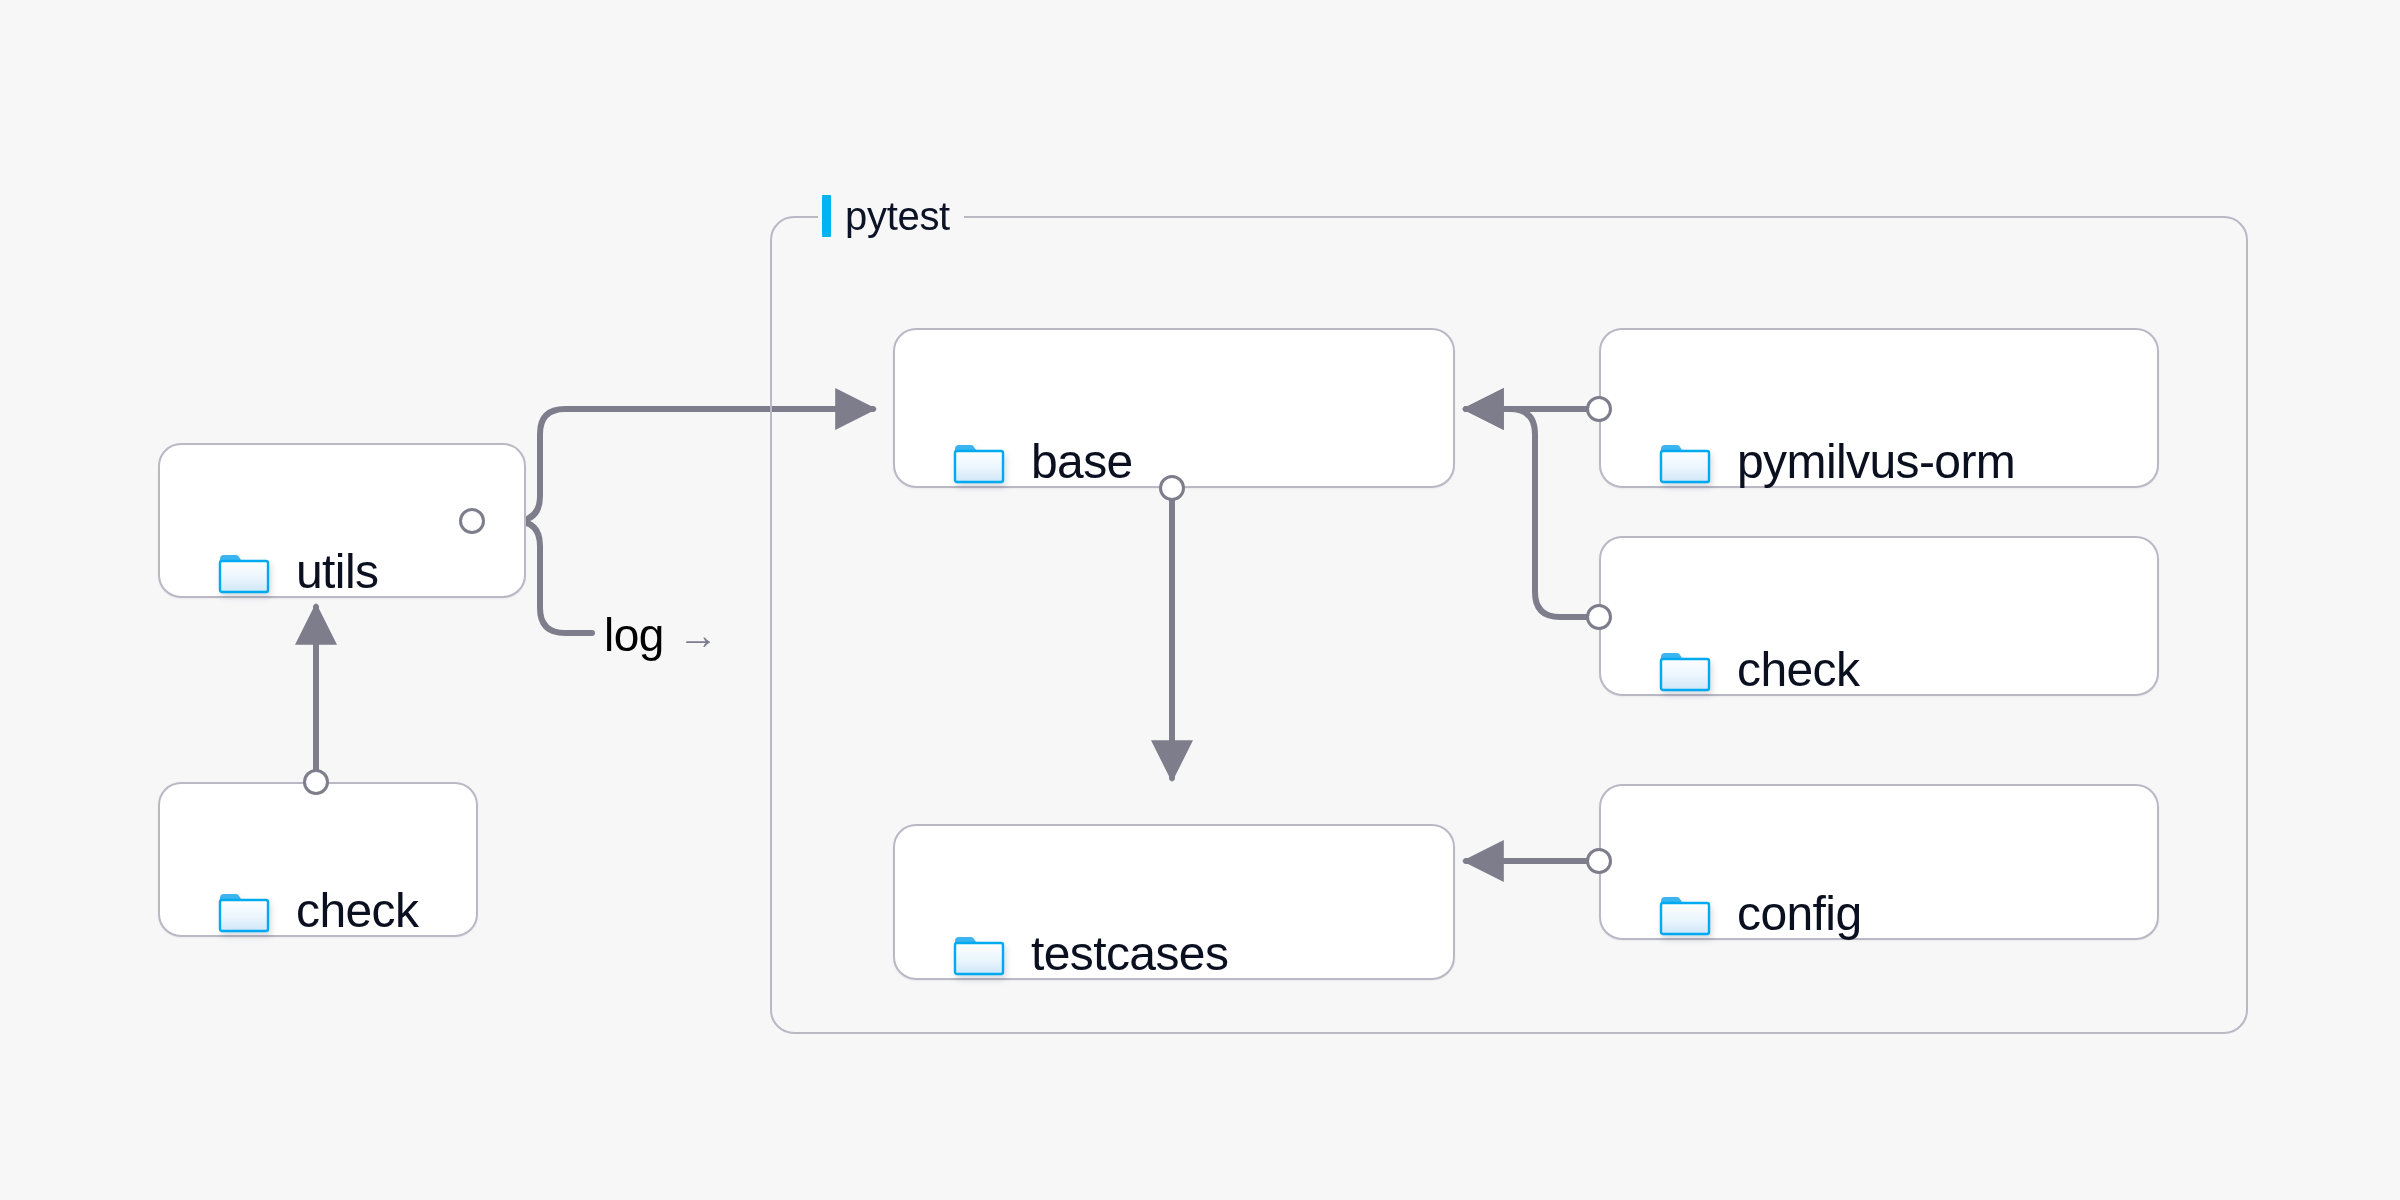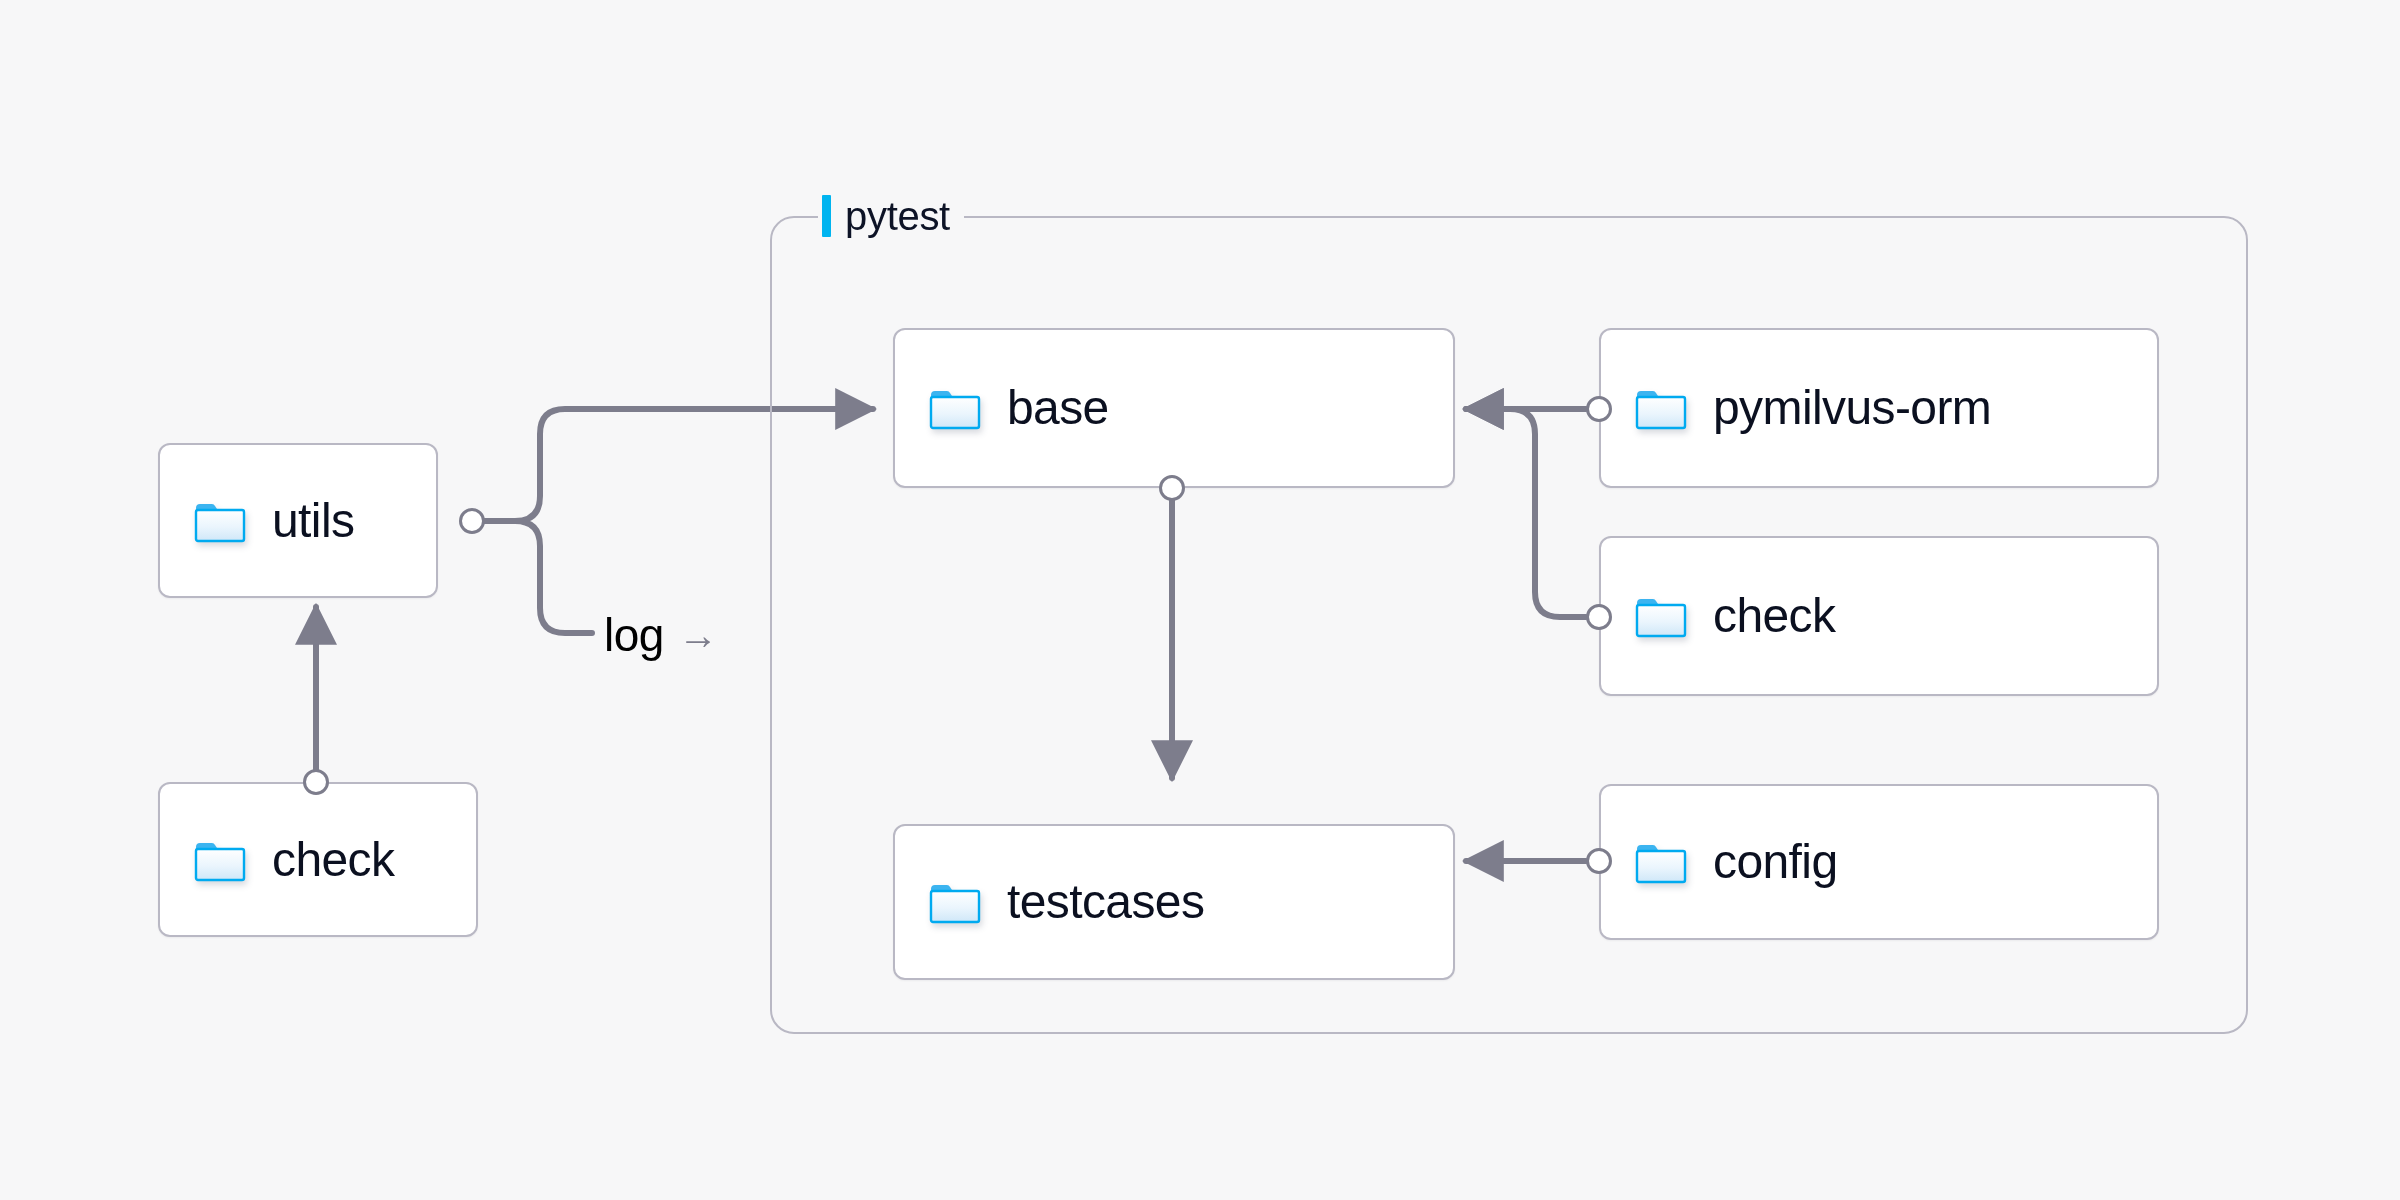--- a/index.html
+++ b/index.html
@@ -60,24 +60,25 @@
     letter-spacing: -0.3px;
     white-space: nowrap;
   }
 
   
   .node {
     position: absolute;
     box-sizing: border-box;
     background: #ffffff;
     border: 2px solid #b9b8c4;
-    border-radius: 12px;
-    display: flex;
-    align-items: center;
+    border-radius: 23px;
+    display: flex;
+    align-items: flex-end;
     box-shadow: 0 1px 2px rgba(16, 22, 43, 0.05);
+    padding-left: 24px;
   }
   .node .inner {
     display: flex;
     align-items: center;
     gap: 26px;
     padding-left: 34px;
   }
   .node .label {
     font-size: 48px;
     color: #0b1020;
@@ -161,21 +162,21 @@
     <path d="M 1586 861 L 1466 861" fill="none" stroke="#7d7d8c" stroke-width="6" stroke-linecap="round" marker-end="url(#arrow)"></path>
   </svg>
 
   <div class="group-box" style="left:770px; top:216px; width:1478px; height:818px;"></div>
 
   <div class="group-label" style="left:818px; top:193px;">
     <span class="bar"></span>
     <span class="txt">pytest</span>
   </div>
 
-  <div class="node" style="left:158px; top:443px; width:280px; height:155px;">
+  <div class="node" style="left:158px; top:443px; width:368px; height:155px;">
     <div class="inner">
       <svg class="folder-icon" viewBox="0 0 52 44">
         <path d="M2 9 Q2 5 6 5 L18 5 Q20 5 21 7 L23 10 L46 10 Q50 10 50 14 L50 14 L2 14 Z" fill="#3cb4f0"></path>
         <rect x="2" y="11" width="48" height="31" rx="2" fill="url(#folderGrad)" stroke="#00aaf0" stroke-width="2.4"></rect>
       </svg>
       <span class="label">utils</span>
     </div>
   </div>
   <div class="handle" style="left:472px; top:521px;"></div>
 

